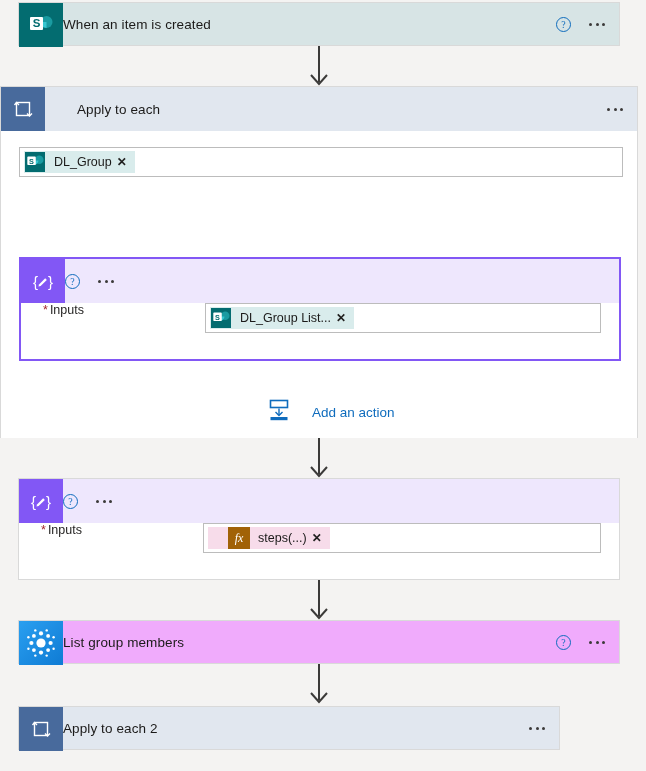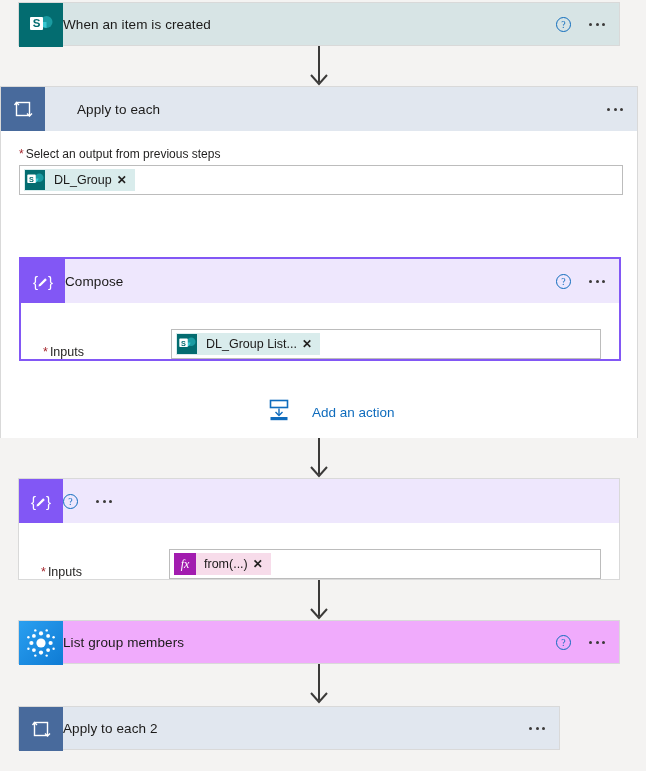--- a/index.html
+++ b/index.html
@@ -124,42 +124,43 @@
     width: 22px; height: 22px; min-width: 22px;
     display: flex; align-items: center; justify-content: center;
   }
   .token-label { padding: 0 5px 0 8px; }
   .token-x {
     font-size: 12px; color: #201f1e;
     padding-right: 8px; cursor: pointer;
     font-weight: 600;
   }
   .fx-badge {
-    background: #a21caf; color: #fff;
+    background: #a16207; color: #fff;
     width: 22px; height: 22px;
     display: flex; align-items: center; justify-content: center;
     font-family: "Liberation Serif", serif;
     font-style: italic;
     font-size: 12px;
+    margin-left: 20px;
   }
 
   
   .compose-card {
     position: absolute;
     border: 2px solid #8257f5;
     background: #fff;
   }
   .compose-header {
     display: flex; align-items: stretch;
     height: 44px;
     background: #eee7fd;
   }
   .compose-body {
     background: #fff;
-    display: flex; align-items: flex-end;
+    display: flex; align-items: flex-start; gap: 34px;
   }
   .compose-label {
     width: 150px;
     font-size: 12.5px;
     color: #201f1e;
     padding-left: 22px;
   }
 
   
   .compose2-card {
@@ -238,23 +239,20 @@
             <i></i>
             <i></i>
             <i></i>
           </div>
       </div>
     </div>
 
     <div class="loop-body" style="height:307px;">
 
       <div style="position:absolute; left:18px; top:16px; width:604px;">
-        <div class="field-label">
-          <span class="req">*</span><span>Select an output from previous steps</span>
-        </div>
         <div class="input-box">
           <div class="token token-sp">
             <span class="token-icon">
               <svg width="20" height="20" viewBox="0 0 26 26">
                 <rect width="26" height="26" fill="#036c70"></rect>
                 <circle cx="18.5" cy="10" r="5.6" fill="#1a9ba1"></circle>
                 <path d="M12 16.5 a5.5 5.5 0 0 0 5.5 -5.5 h-5.5 z" fill="#37c6d0"></path>
                 <rect x="3" y="6" width="11" height="11" rx="1" fill="#ffffff"></rect>
                 <text x="8.5" y="15" font-family="Liberation Sans, sans-serif" font-size="9.5" font-weight="bold" fill="#036c70" text-anchor="middle">S</text>
               </svg>
@@ -267,21 +265,20 @@
 
       <div class="compose-card" style="left:18px; top:126px; width:602px; height:104px;">
         <div class="compose-header">
           <div class="card-icon compose-icon">
             <svg width="26" height="26" viewBox="0 0 26 26">
               <text x="3" y="18.5" font-family="Liberation Sans, sans-serif" font-size="15" fill="#ffffff">{</text>
               <text x="18" y="18.5" font-family="Liberation Sans, sans-serif" font-size="15" fill="#ffffff">}</text>
               <path d="M9 16.5 l6.2 -6.2 l1.6 1.6 l-6.2 6.2 l-2.1 .5 z" fill="#ffffff"></path>
             </svg>
           </div>
-          <div class="card-title">Compose</div>
           <div class="card-actions">
             <div class="help-icon">?</div>
             <div class="ellipsis">
                 <i></i>
                 <i></i>
                 <i></i>
               </div>
           </div>
         </div>
         <div class="compose-body" style="height:56px;">
@@ -346,21 +343,21 @@
           </div>
       </div>
     </div>
     <div class="compose-body" style="height:56px;">
       <div class="compose-label">
         <span class="req">*</span><span>Inputs</span>
       </div>
       <div class="input-box" style="flex:1 1 auto; margin-right:18px;">
         <div class="token token-fx">
           <span class="fx-badge">fx</span>
-          <span class="token-label">from(...)</span>
+          <span class="token-label">steps(...)</span>
           <span class="token-x">✕</span>
         </div>
       </div>
     </div>
   </div>
 
   <div class="connector" style="left:303px; top:580px;">
     <svg width="26" height="42" viewBox="0 0 26 42">
       <line x1="13" y1="0" x2="13" y2="36" stroke="#3b3a39" stroke-width="2"></line>
       <polyline points="5,29 13,38 21,29" fill="none" stroke="#3b3a39" stroke-width="2"></polyline>

